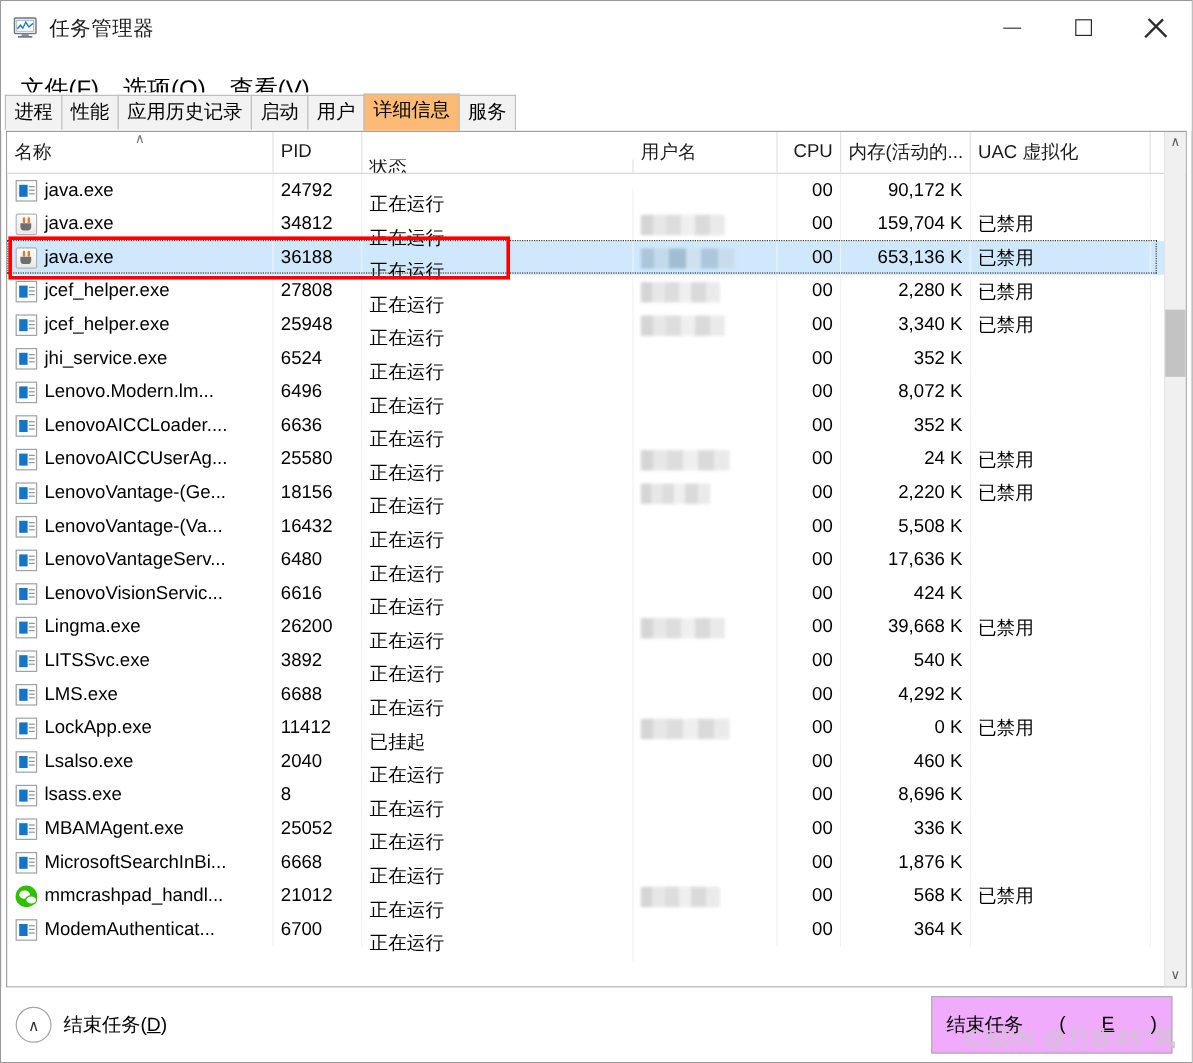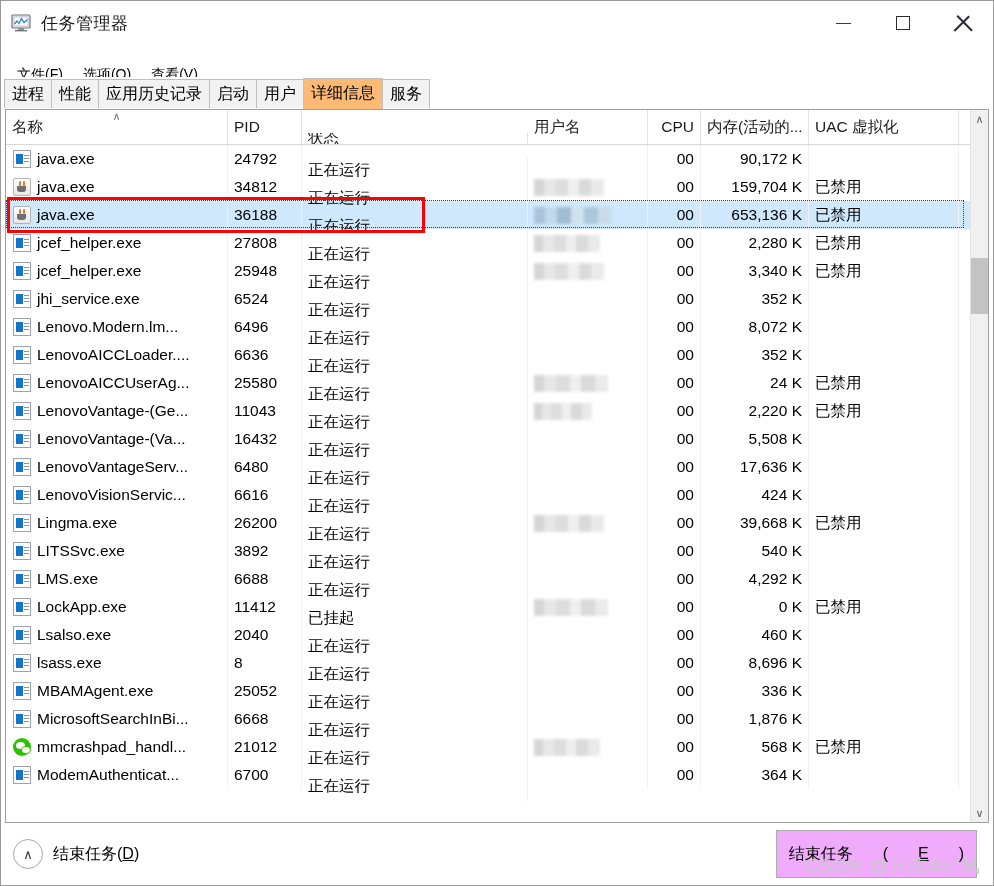--- a/index.html
+++ b/index.html
@@ -104,21 +104,21 @@
   .menubar {
     height: 32px;
     min-height: 32px;
     display: flex;
     align-items: center;
     padding-left: 8px;
     gap: 4px;
     background: #ffffff;
   }
   .menu-item {
-    font-size: 14px;
+    font-size: 20px;
     padding: 3px 8px;
     color: #000;
     white-space: nowrap;
     margin-top: 27px;
   }
   .menu-item .mn { text-decoration: underline; }
 
   
   .tabstrip {
     height: 32px;
@@ -623,21 +623,21 @@
           </div>
           <div class="cell c-cpu num">00</div>
           <div class="cell c-mem num">24 K</div>
           <div class="cell c-uac">已禁用</div>
         </div>
         <div class="row">
           <div class="cell name c-name">
             <span class="ic ic-generic"></span>
             <span>LenovoVantage-(Ge...</span>
           </div>
-          <div class="cell c-pid">11043</div>
+          <div class="cell c-pid">18156</div>
           <div class="cell c-state">正在运行</div>
           <div class="cell c-user">
             <span class="blur b4"></span>
           </div>
           <div class="cell c-cpu num">00</div>
           <div class="cell c-mem num">2,220 K</div>
           <div class="cell c-uac">已禁用</div>
         </div>
         <div class="row">
           <div class="cell name c-name">

